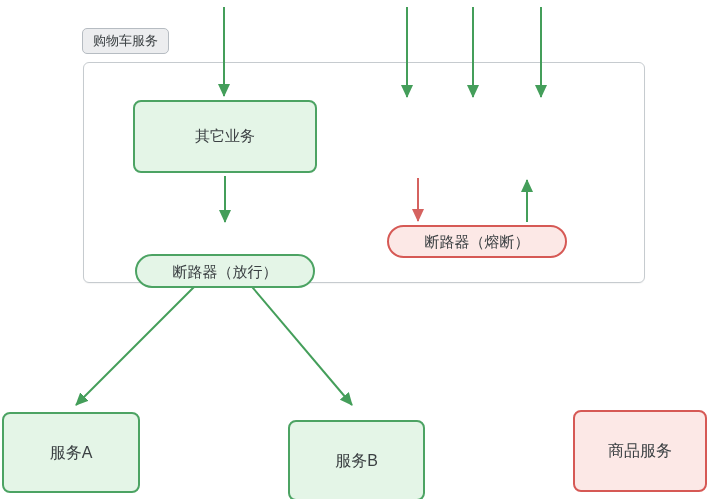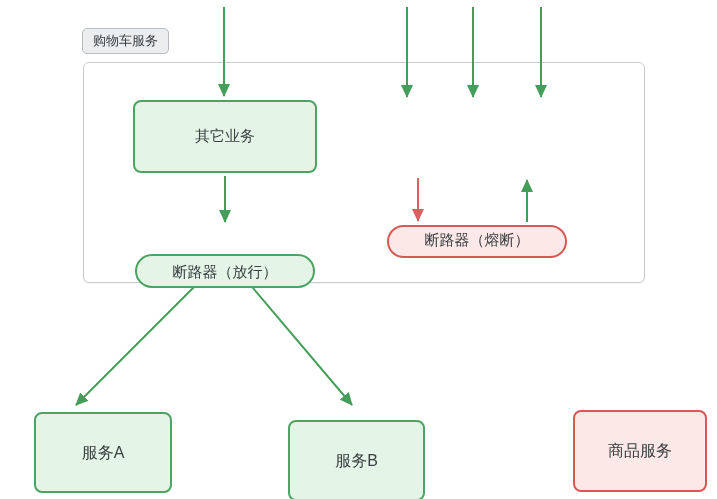--- a/index.html
+++ b/index.html
@@ -22,22 +22,22 @@
   .big{font-size:16px;}
   #group-box{position:absolute;left:83px;top:62px;width:560px;height:219px;
              border:1px solid var(--container-border);border-radius:6px;background:#fff;
              box-shadow:0 1px 1px rgba(0,0,0,0.04);z-index:0;}
   #group-label{position:absolute;left:82px;top:28px;padding:3px 10px;
                background:var(--label-bg);border:1px solid var(--label-border);
                border-radius:5px;font-size:13px;color:var(--text);z-index:2;}
   #other-business{left:133px;top:100px;width:184px;height:73px;}
   #query-cart{left:383px;top:102px;width:182px;height:73px;}
   #breaker-pass{left:135px;top:226px;width:180px;height:34px;margin-top:28px;}
-  #breaker-fused{left:387px;top:225px;width:180px;height:33px;font-family:Liberation Mono, monospace;}
-  #service-a{left:2px;top:412px;width:138px;height:81px;margin-left:32px;}
+  #breaker-fused{left:387px;top:225px;width:180px;height:33px;}
+  #service-a{left:2px;top:412px;width:138px;height:81px;}
   #service-b{left:288px;top:412px;width:137px;height:81px;margin-top:8px;}
   #product-service{left:573px;top:410px;width:134px;height:82px;}
   svg#arrows{position:absolute;left:0;top:0;z-index:1;pointer-events:none;}
   .ln-green{stroke:var(--arrow-green);stroke-width:2;fill:none;}
   .ln-red{stroke:var(--arrow-red);stroke-width:2;fill:none;}
   .mk-green{fill:var(--arrow-green);}
   .mk-red{fill:var(--arrow-red);}
 </style>
 </head>
 <body>

